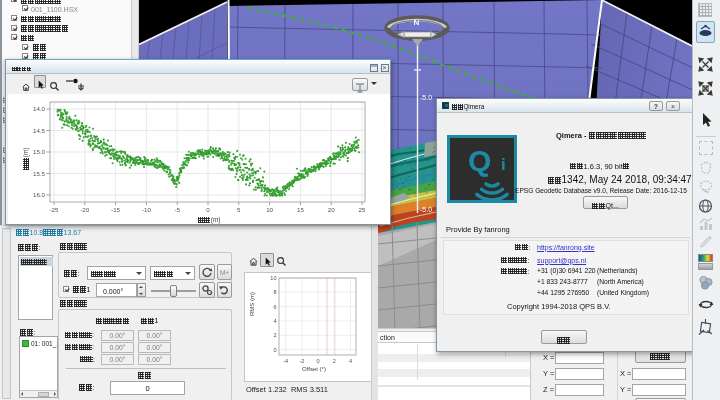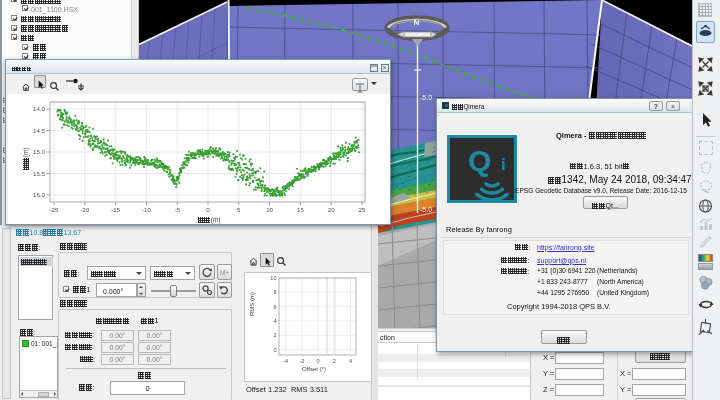--- a/index.html
+++ b/index.html
@@ -1518,25 +1518,25 @@
       <rect x="1.5" y="1.5" width="67" height="65" fill="#2d2d2d" stroke="#1d8aa5" stroke-width="3"></rect>
       <text x="21" y="36" font-family="Liberation Sans" font-size="30" font-weight="bold" fill="#1d8aa5">Q</text>
       <text x="54" y="35" font-family="Liberation Sans" font-size="17" font-weight="bold" fill="#1d8aa5">i</text>
       <g fill="none" stroke="#1d8aa5" stroke-width="3.4" stroke-linecap="round">
         <path d="M38.9,48.9 A9.5,9.5 0 0 0 51.1,48.9"></path>
         <path d="M34.4,54.2 A16.5,16.5 0 0 0 55.6,54.2"></path>
         <path d="M29.8,59.4 A23.5,23.5 0 0 0 60.2,59.4"></path>
       </g>
     </svg>
     <div class="t" style="left:119px;top:33px;font-weight:bold"><span style="font-size:7.5px;color:#111">Qimera - </span><i class="hz cd" style="width:6.9px;height:6.6px"></i><i class="hz cd" style="width:6.9px;height:6.6px"></i><i class="hz cd" style="width:6.9px;height:6.6px"></i><i class="hz cd" style="width:6.9px;height:6.6px"></i><i class="hz cd" style="width:6.9px;height:6.6px"></i><i class="hz cd" style="width:6.9px;height:6.6px"></i><i class="hz cd" style="width:6.9px;height:6.6px"></i><i class="hz cd" style="width:6.9px;height:6.6px"></i></div>
-    <div class="t" style="left:133px;top:63.5px"><i class="hz cd" style="width:6.4px;height:6.2px"></i><i class="hz cd" style="width:6.4px;height:6.2px"></i><span style="font-size:7.5px;color:#111">1.6.3, 51 bit</span><i class="hz cd" style="width:6.4px;height:6.2px"></i></div>
+    <div class="t" style="left:133px;top:63.5px"><i class="hz cd" style="width:6.4px;height:6.2px"></i><i class="hz cd" style="width:6.4px;height:6.2px"></i><span style="font-size:7.5px;color:#111">1.6.3, 90 bit</span><i class="hz cd" style="width:6.4px;height:6.2px"></i></div>
     <div class="t" style="left:111px;top:76px"><i class="hz cd" style="width:6.4px;height:6.2px"></i><i class="hz cd" style="width:6.4px;height:6.2px"></i><span style="font-size:10px;color:#111">1342, May 24 2018, 09:34:47</span></div>
     <div class="t" style="left:78px;top:88.5px;font-size:6.6px;color:#111">EPSG Geodetic Database v9.0, Release Date: 2016-12-15</div>
     <div class="btn" style="left:146px;top:97px;width:45px;height:12.5px;line-height:11px"><i class="hz cd" style="width:6.3px;height:6.0px"></i><i class="hz cd" style="width:6.3px;height:6.0px"></i><span style="font-size:7px">Qt...</span></div>
-    <div class="t" style="left:9px;top:127px;font-size:7.5px;color:#111">Release By fanrong</div>
+    <div class="t" style="left:9px;top:127px;font-size:7.5px;color:#111">Provide By fanrong</div>
     <div style="position:absolute;left:4px;top:138px;width:249px;height:1px;background:#d4d4d4"></div>
     <div style="position:absolute;left:6px;top:141px;width:246px;height:75px;background:#f4f4f4;border:1px solid #dedede;border-radius:2px"></div>
     <div class="t" style="left:78.0px;top:144.5px"><i class="hz cd" style="width:6.3px;height:6.0px"></i><i class="hz cd" style="width:6.3px;height:6.0px"></i><span style="font-size:6.8px">:</span></div>
     <div class="t" style="left:64.0px;top:157.5px"><i class="hz cd" style="width:6.3px;height:6.0px"></i><i class="hz cd" style="width:6.3px;height:6.0px"></i><i class="hz cd" style="width:6.3px;height:6.0px"></i><i class="hz cd" style="width:6.3px;height:6.0px"></i><span style="font-size:6.8px">:</span></div>
     <div class="t" style="left:64.0px;top:168.5px"><i class="hz cd" style="width:6.3px;height:6.0px"></i><i class="hz cd" style="width:6.3px;height:6.0px"></i><i class="hz cd" style="width:6.3px;height:6.0px"></i><i class="hz cd" style="width:6.3px;height:6.0px"></i><span style="font-size:6.8px">:</span></div>
     <div class="t" style="left:100px;top:144.5px;font-size:7px;color:#3333cc;text-decoration:underline">https://fanrong.site</div>
     <div class="t" style="left:100px;top:157.5px;font-size:7px;color:#3333cc;text-decoration:underline">support@qps.nl</div>
     <div class="t" style="left:100px;top:168.5px;font-size:6.7px;color:#111">+31 (0)30 6941 220</div>
     <div class="t" style="left:160px;top:168.5px;font-size:6.7px;color:#111">(Netherlands)</div>
     <div class="t" style="left:100px;top:179.5px;font-size:6.7px;color:#111">+1 833 243-8777</div>

